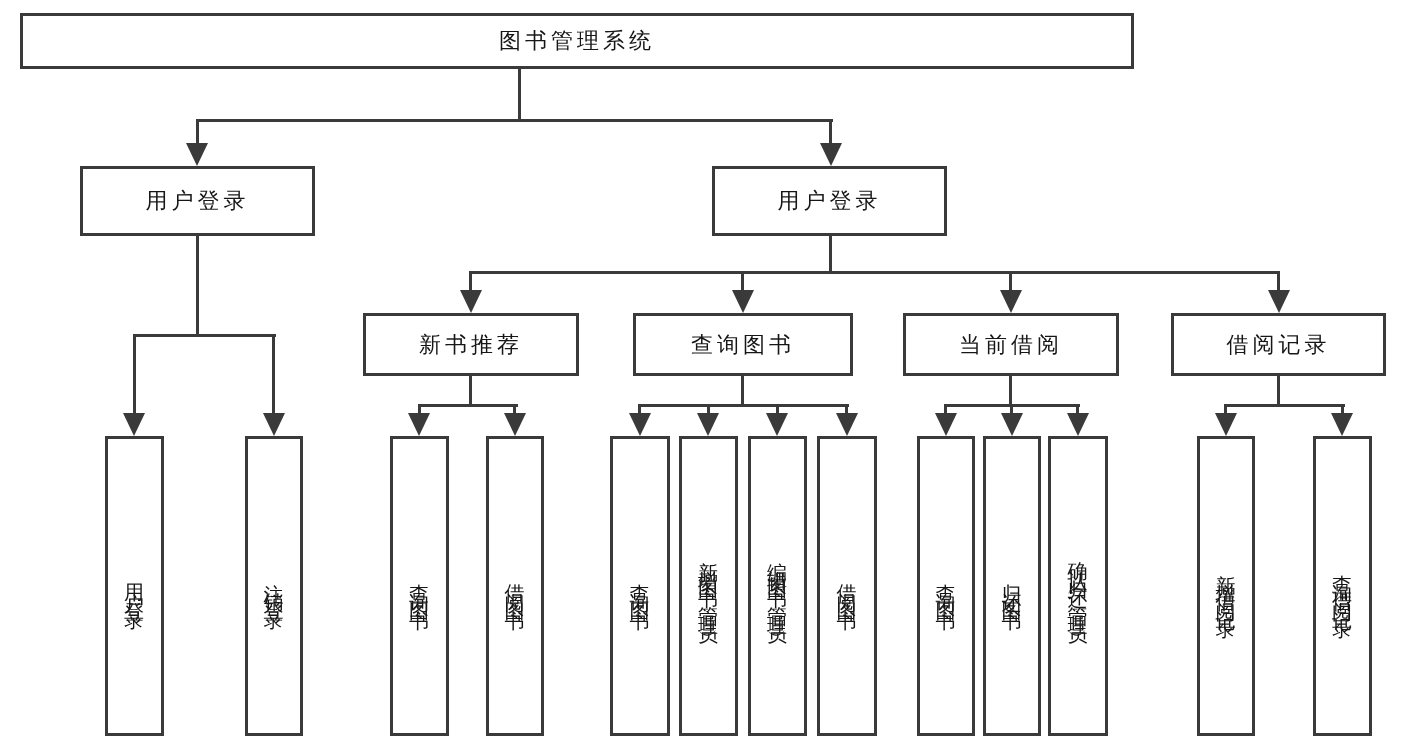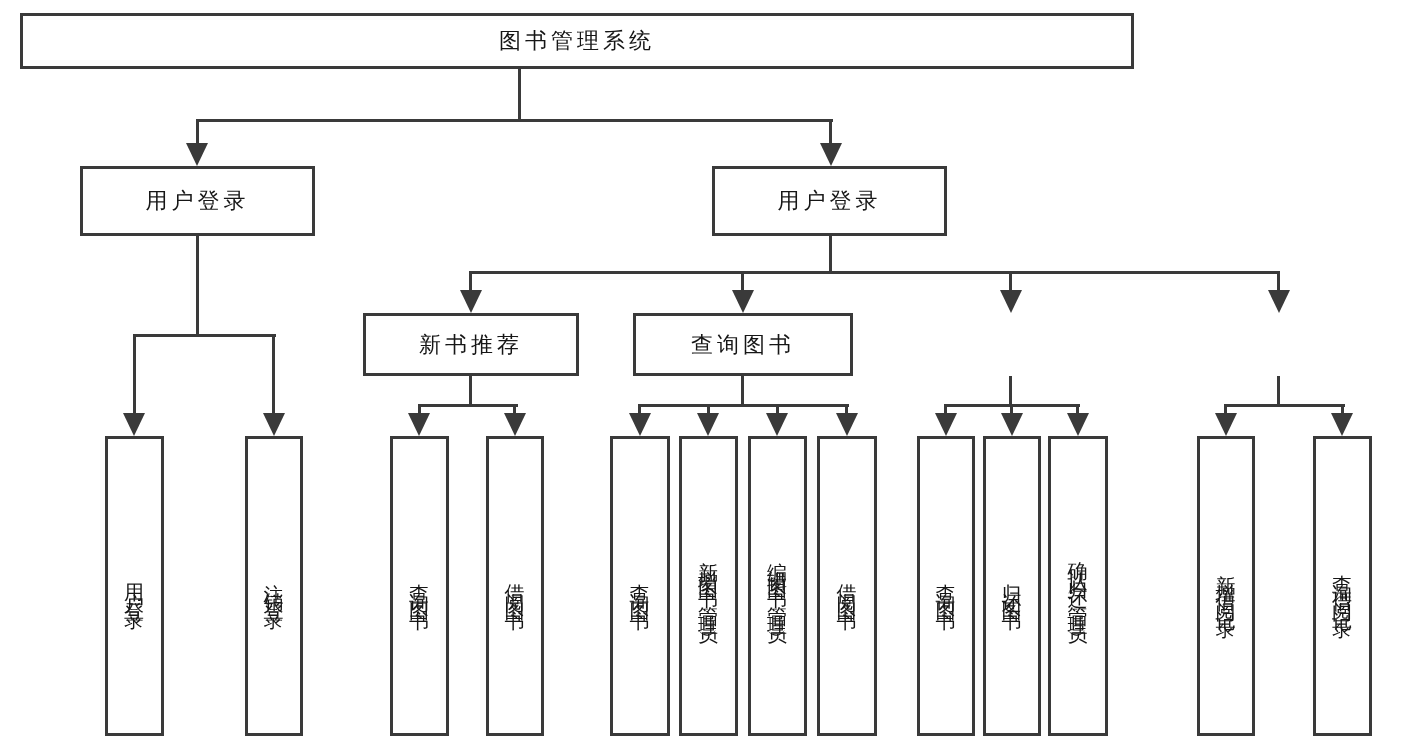--- a/index.html
+++ b/index.html
@@ -75,20 +75,26 @@
   <div class="arw" style="left:1000px; top:290px;"></div>
   <div class="vl" style="left:1277px; top:273px; height:19px;"></div>
   <div class="arw" style="left:1268px; top:290px;"></div>
 
   <div class="box" style="left:363px; top:313px; width:216px; height:63px;">
     <span>新书推荐</span>
   </div>
   <div class="box" style="left:633px; top:313px; width:220px; height:63px;">
     <span>查询图书</span>
   </div>
+  <div class="box" style="left:903px; top:313px; width:216px; height:63px;">
+    <span>当前借阅</span>
+  </div>
+  <div class="box" style="left:1171px; top:313px; width:215px; height:63px;">
+    <span>借阅记录</span>
+  </div>
 
   <div class="vl" style="left:469px; top:376px; height:30px;"></div>
   <div class="hl" style="left:418px; top:404px; width:100px;"></div>
   <div class="vl" style="left:418px; top:406px; height:9px;"></div>
   <div class="arw" style="left:408px; top:413px;"></div>
   <div class="vl" style="left:513px; top:406px; height:9px;"></div>
   <div class="arw" style="left:504px; top:413px;"></div>
 
   <div class="vl" style="left:741px; top:376px; height:30px;"></div>
   <div class="hl" style="left:638px; top:404px; width:211px;"></div>

